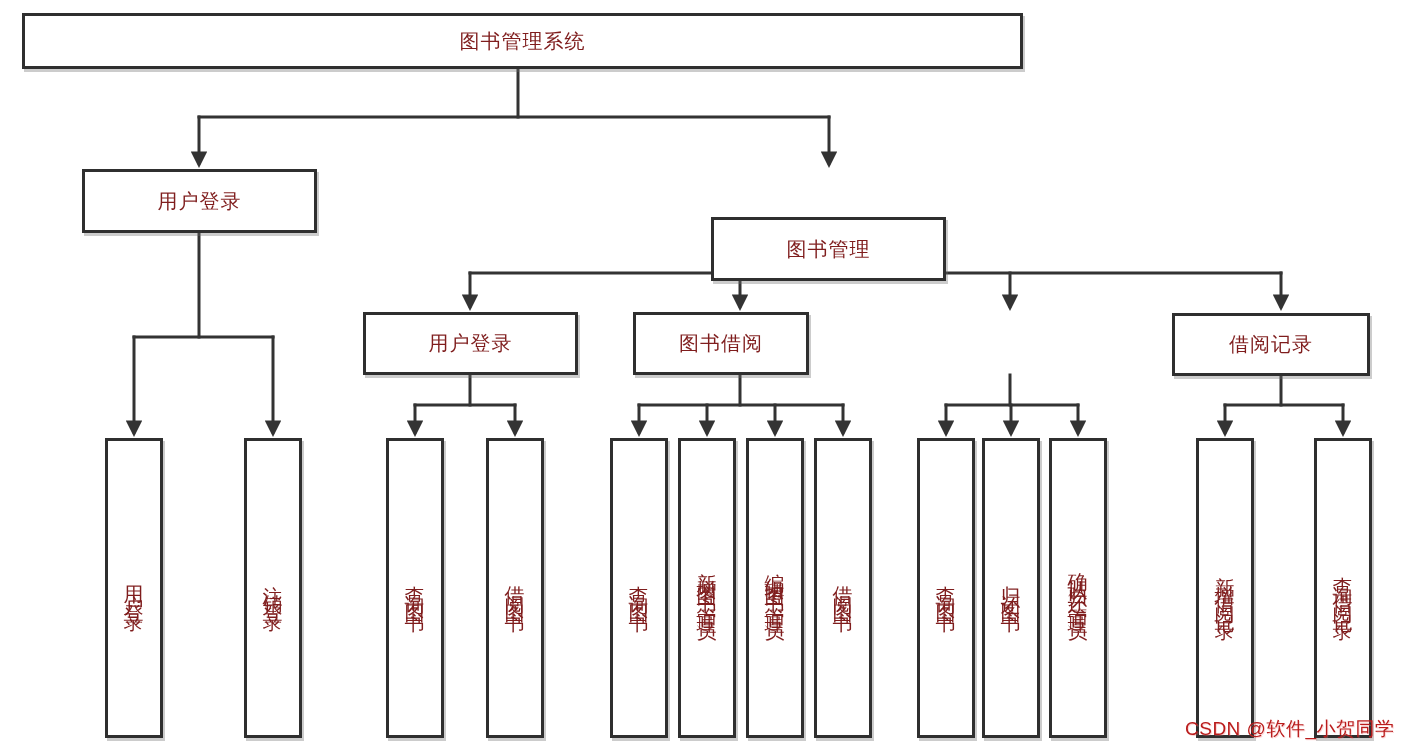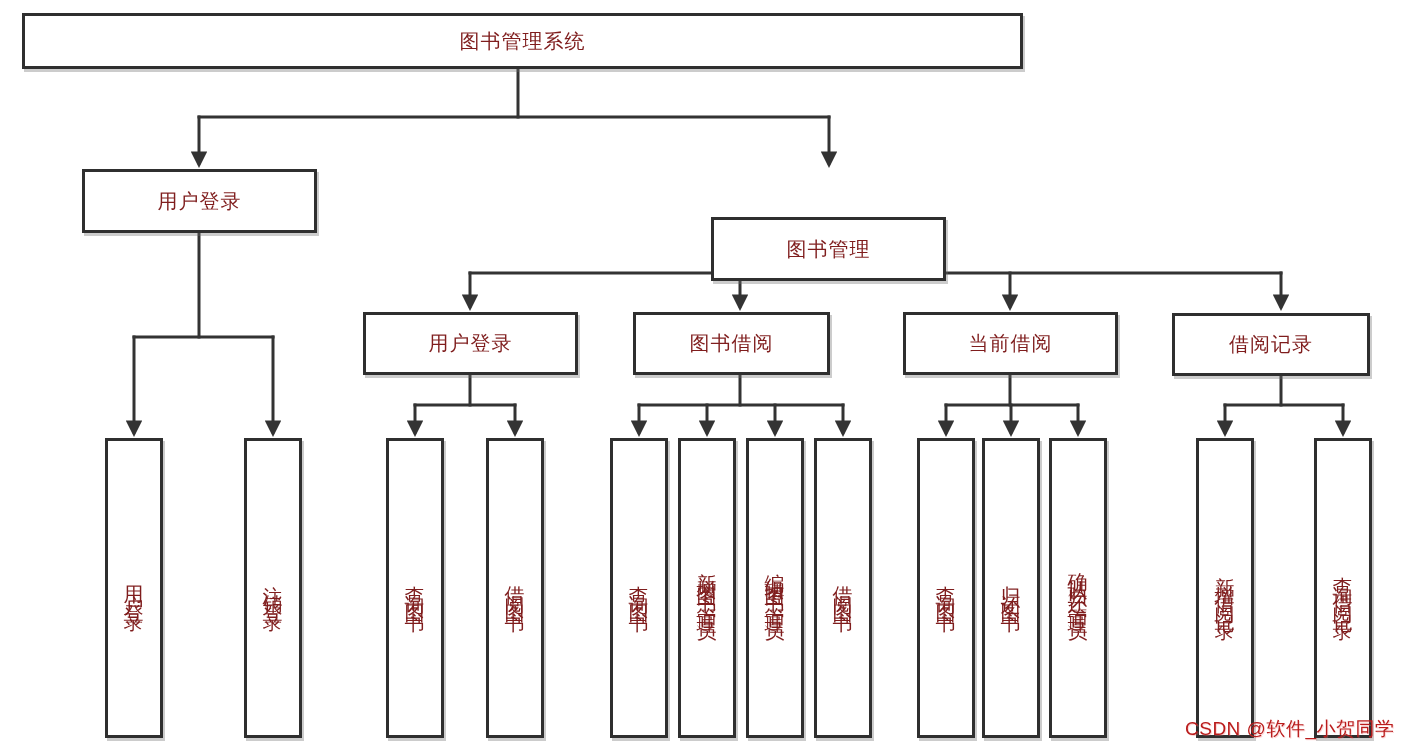--- a/index.html
+++ b/index.html
@@ -112,22 +112,21 @@
       <line x1="1343" y1="405" x2="1343" y2="432" marker-end="url(#arrow)"></line>
     </g>
   </svg>
 
   <div class="box hbox" style="left:22px; top:13px; width:1001px; height:56px;">图书管理系统</div>
 
   <div class="box hbox" style="left:82px; top:169px; width:235px; height:64px;">用户登录</div>
   <div class="box hbox" style="left:711px; top:169px; width:235px; height:64px;margin-top:48px;">图书管理</div>
 
   <div class="box hbox" style="left:363px; top:312px; width:215px; height:63px;">用户登录</div>
-  <div class="box hbox" style="left:633px; top:312px; width:197px; height:63px;">图书借阅</div>
-  <div class="box hbox" style="left:903px; top:312px; width:215px; height:63px;">当前借阅</div>
+  <div class="box hbox" style="left:633px; top:312px; width:176px; height:63px;">图书借阅</div>
   <div class="box hbox" style="left:1172px; top:313px; width:198px; height:63px;">借阅记录</div>
 
   <div class="box vbox" style="left:105px; top:438px; width:58px; height:300px;">用户登录</div>
   <div class="box vbox" style="left:244px; top:438px; width:58px; height:300px;">注销登录</div>
 
   <div class="box vbox" style="left:386px; top:438px; width:58px; height:300px;">查询图书</div>
   <div class="box vbox" style="left:486px; top:438px; width:58px; height:300px;">借阅图书</div>
 
   <div class="box vbox" style="left:610px; top:438px; width:58px; height:300px;">查询图书</div>
   <div class="box vbox long" style="left:678px; top:438px; width:58px; height:300px;">新增图书（管理员）</div>

